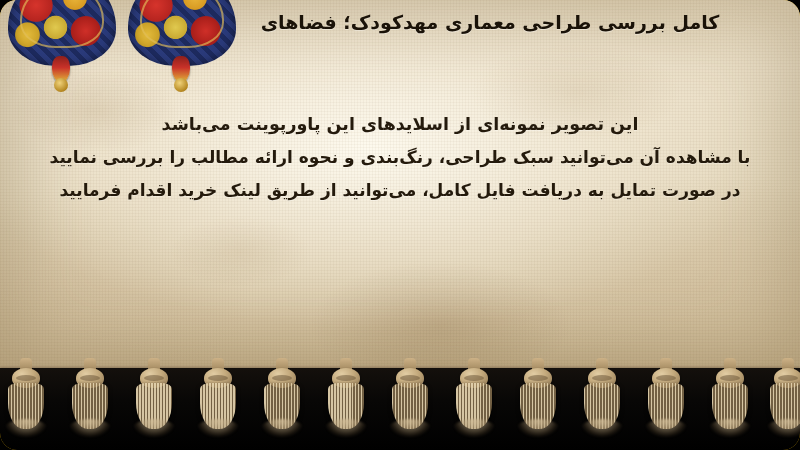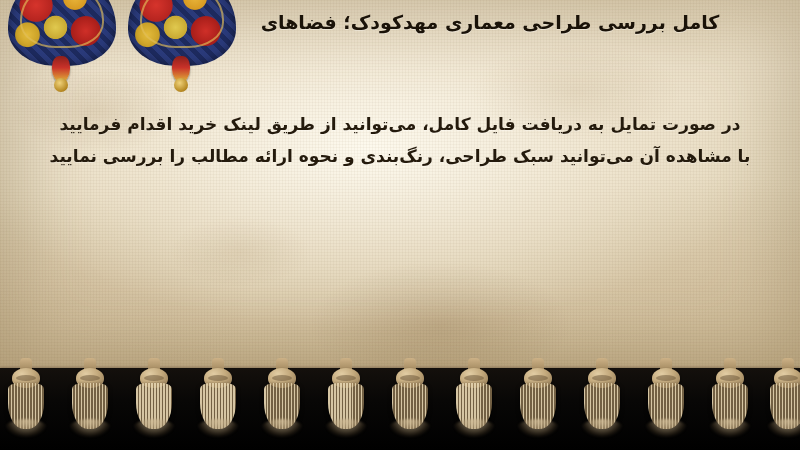--- a/index.html
+++ b/index.html
@@ -13,20 +13,21 @@
     overflow: hidden;
     font-family: "DejaVu Sans", sans-serif;
   }
 
   #slide {
     position: relative;
     width: 800px;
     height: 450px;
     overflow: hidden;
     background: #eab308;
+    border-radius: 17px;
   }
 
   
   .parchment {
     position: absolute;
     left: 0;
     top: 0;
     width: 800px;
     height: 370px;
     background:
@@ -238,22 +239,23 @@
   <div class="medallion" style="left:128px;">
     <div class="body"></div>
     <div class="tail"></div>
   </div>
 
   <div class="title-block">
     <span class="line">کامل بررسی طراحی معماری مهدکودک؛ فضاهای</span>
   </div>
 
   <div class="body-block">
+    <span class="line lead">این تصویر نمونه‌ای از اسلایدهای این پاورپوینت می‌باشد</span>
+    <span class="line">با مشاهده آن می‌توانید سبک طراحی، رنگ‌بندی و نحوه ارائه مطالب را بررسی نمایید</span>
     <span class="line">در صورت تمایل به دریافت فایل کامل، می‌توانید از طریق لینک خرید اقدام فرمایید</span>
-    <span class="line">با مشاهده آن می‌توانید سبک طراحی، رنگ‌بندی و نحوه ارائه مطالب را بررسی نمایید</span>
   </div>
 
   <div class="band-edge"></div>
   <div class="dark-band"></div>
   <div class="tassel-row">
     <div class="tassel" style="left:-6px;">
         <div class="strand"></div>
         <div class="knot"></div>
         <div class="skirt"></div>
       </div>

